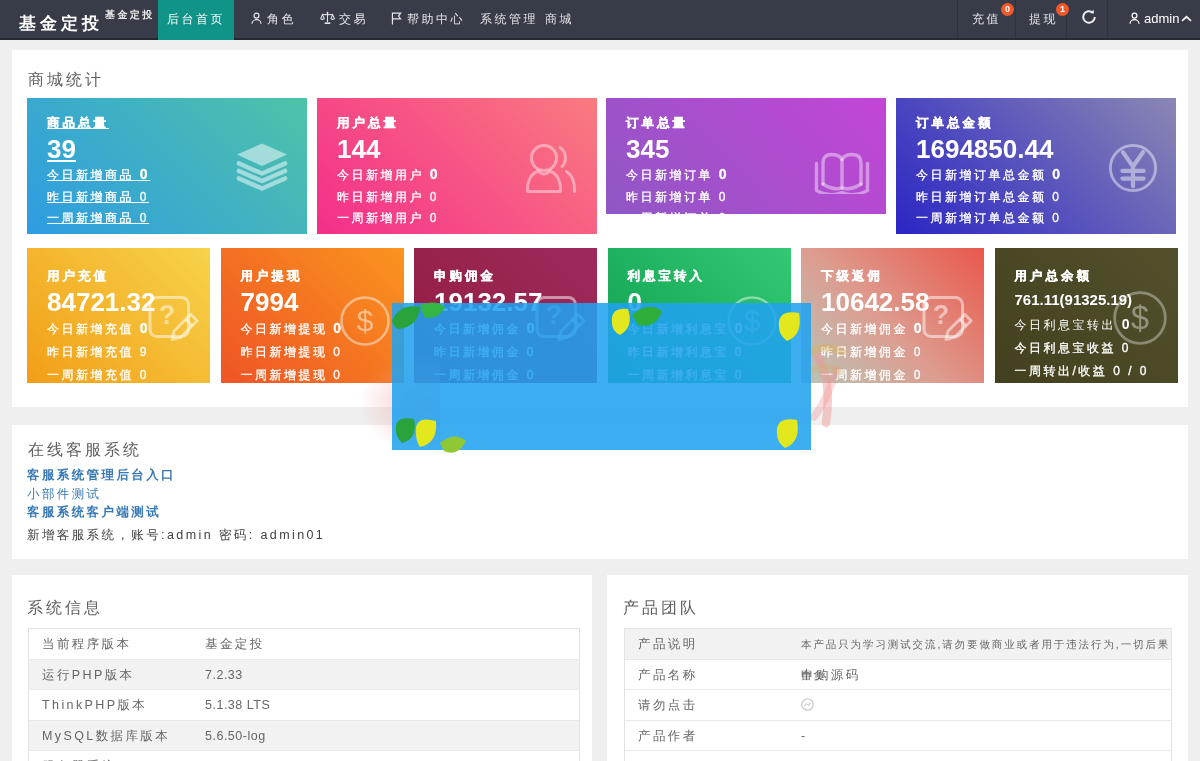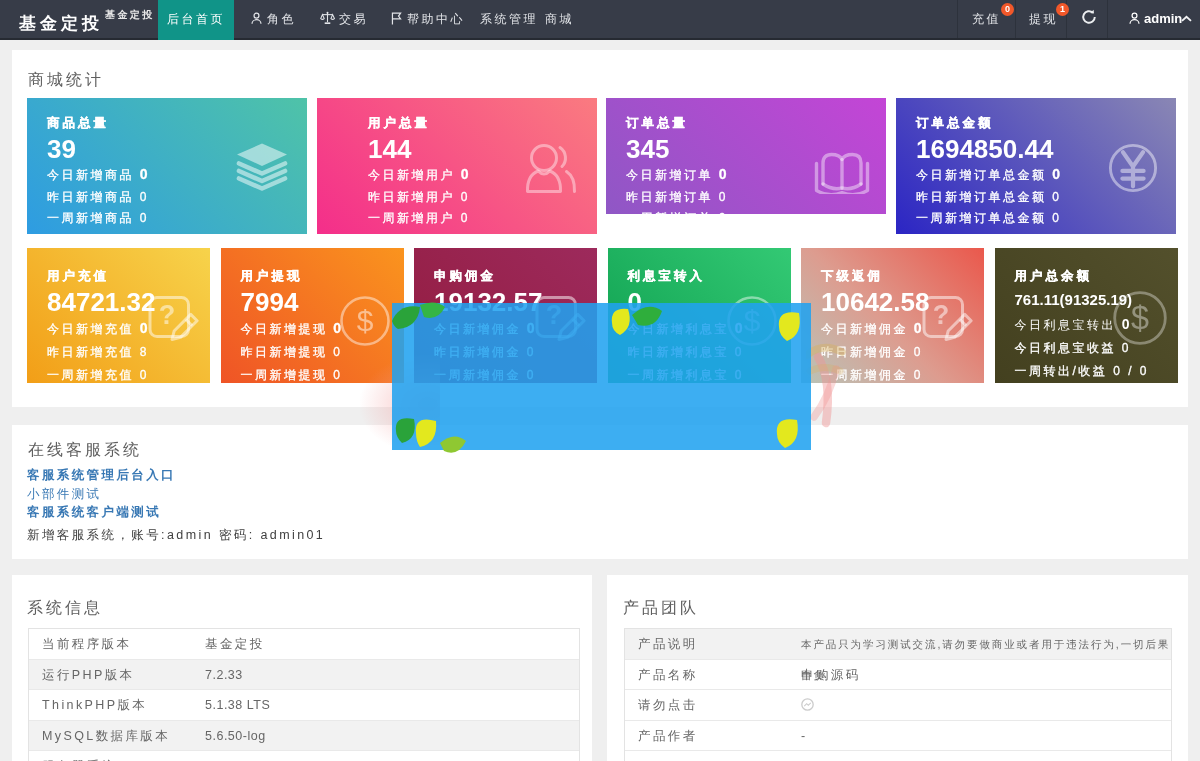--- a/index.html
+++ b/index.html
@@ -19,22 +19,22 @@
 .ptitle{position:absolute;color:#5f5f5f;font-size:16px;letter-spacing:3px;}
 .stat{position:absolute;color:#fff;overflow:hidden;}
 .stat .t{margin:17px 0 0 20px;font-size:12.5px;font-weight:bold;letter-spacing:3px;}
 .stat .n{margin:2px 0 0 20px;font-size:26px;font-weight:bold;line-height:30px;}
 .stat .r{margin:0 0 0 20px;font-size:12px;line-height:21.5px;letter-spacing:2.5px;}
 .stat2 .r{line-height:23px;}
 .stat2 .t{margin-top:20px;}
 .stat .r b{font-size:14px;}
 .stat .icon{position:absolute;}
 
-.c1{background:linear-gradient(45deg,#2e9ce2,#4fc3a8);}
-.c2{background:linear-gradient(45deg,#f42e8a,#fa7b80);padding-left:31px;}
+.c1{background:linear-gradient(45deg,#2e9ce2,#4fc3a8);text-decoration:underline;}
+.c2{background:linear-gradient(45deg,#f42e8a,#fa7b80);}
 .c3{background:linear-gradient(45deg,#8f57c5,#c445d6);}
 .c4{background:linear-gradient(45deg,#2b25c4,#8a87b4);}
 .c5{background:linear-gradient(45deg,#f29e17,#f7d34b);}
 .c6{background:linear-gradient(45deg,#ef5426,#fa941e);}
 .c7{background:linear-gradient(45deg,#931c40,#9d2a5c);}
 .c8{background:linear-gradient(45deg,#0fa050,#33c974);}
 .c9{background:linear-gradient(225deg,#ea584c 0%,#dd9c8f 55%,#b9c4b8 100%);}
 .c10{background:linear-gradient(45deg,#43401f,#53502c);}
 
 .lnk{position:absolute;color:#3878b4;font-size:12.5px;letter-spacing:2.4px;}
@@ -81,21 +81,21 @@
   <div class="nitem" style="left:1029px;">提现</div>
   <div class="badge" style="left:1056px;top:3px;">1</div>
   <div class="nitem" style="left:1081px;"><svg width="16" height="16" viewBox="0 0 18 18" fill="none" stroke="#eceef0" stroke-width="2.2">
         <path d="M15.5 9 a6.5 6.5 0 1 1 -2.2 -4.9"></path>
         <path d="M14.2 0.8 L14.6 5.1 L10.3 4.4 Z" fill="#eceef0" stroke="none"></path>
       </svg></div>
   <div class="nitem" style="left:1128px;"><svg width="13" height="13" viewBox="0 0 16 16" fill="none" stroke="#fff" stroke-width="1.5">
         <circle cx="8" cy="4.5" r="3"></circle>
         <path d="M2.5 14.5 a5.5 5 0 0 1 11 0"></path>
       </svg></div>
-  <div class="nitem" style="left:1144px;font-size:13px;color:#fff;letter-spacing:0;font-weight:bold;">admin</div>
+  <div class="nitem" style="left:1144px;font-size:13px;color:#fff;letter-spacing:0;">admin</div>
   <div class="nitem" style="left:1180px;"><svg width="13" height="12" viewBox="0 0 13 12" fill="none" stroke="#f2f3f5" stroke-width="1.8">
         <path d="M2 7.8 L6.5 3.8 L11 7.8"></path>
       </svg></div>
 </div>
 
 <div class="panel" style="left:12px;top:50px;width:1176px;height:357px;"></div>
 <div class="ptitle" style="left:28px;top:70px;">商城统计</div>
 
 <div class="stat c1" style="left:27px;top:98px;width:280px;height:136px;">
   <div class="t cjt">商品总量</div>
@@ -145,21 +145,21 @@
   <svg class="icon" style="right:18px;top:45px;" width="50" height="50" viewBox="0 0 52 52" fill="none">
     <circle cx="26" cy="26" r="23.5" stroke="rgba(255,255,255,0.45)" stroke-width="3"></circle>
     <path d="M15.5 9.5 L26 24.5 L36.5 9.5 M26 24.5 V45 M15 29 H37 M15 37 H37" stroke="rgba(255,255,255,0.45)" stroke-width="4.4" stroke-linecap="round"></path>
   </svg>
 </div>
 
 <div class="stat stat2 c5" style="left:27px;top:248px;width:183px;height:135px;">
   <div class="t cjt">用户充值</div>
     <div class="n">84721.32</div>
   <div class="r cjt">今日新增充值 <b>0</b></div>
-    <div class="r cjt">昨日新增充值 8</div>
+    <div class="r cjt">昨日新增充值 9</div>
     <div class="r cjt">一周新增充值 0</div>
   <svg class="icon" style="right:11px;top:45px;" width="52" height="52" viewBox="0 0 52 52" fill="none" stroke="rgba(255,255,255,0.5)" stroke-width="3">
     <rect x="3" y="4.5" width="38.5" height="39" rx="7"></rect>
     <text x="20" y="31" text-anchor="middle" fill="rgba(255,255,255,0.5)" stroke="none" font-size="27" font-weight="bold" font-family="Liberation Sans">?</text>
     <g transform="rotate(-45 25 46.5)">
         <path d="M25 46.5 l7.5 -4.5 h23.5 v9 h-23.5 z" stroke-linejoin="round"></path>
         <line x1="49" y1="42" x2="49" y2="51"></line>
       </g>
   </svg>
 </div>

